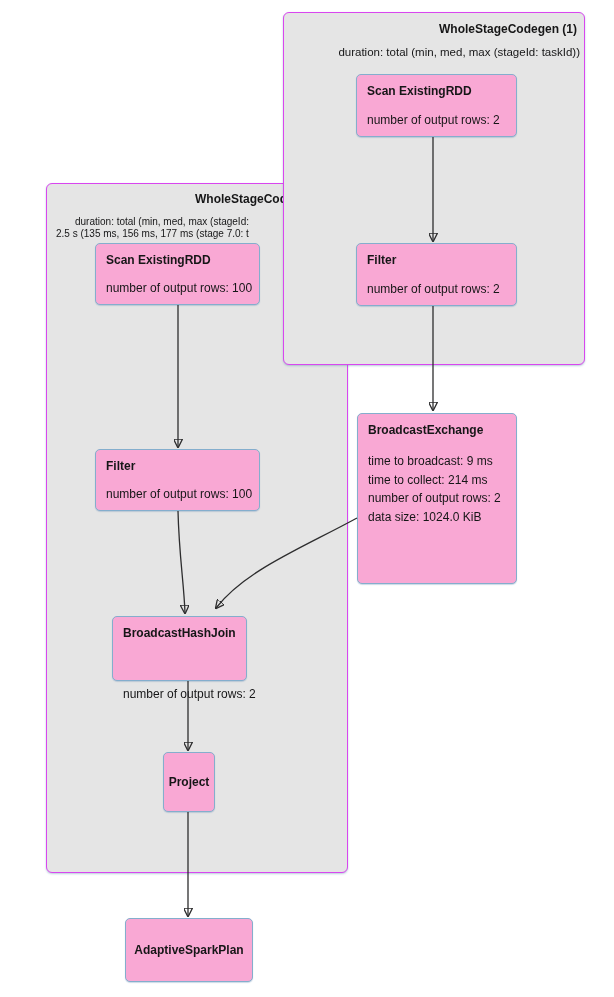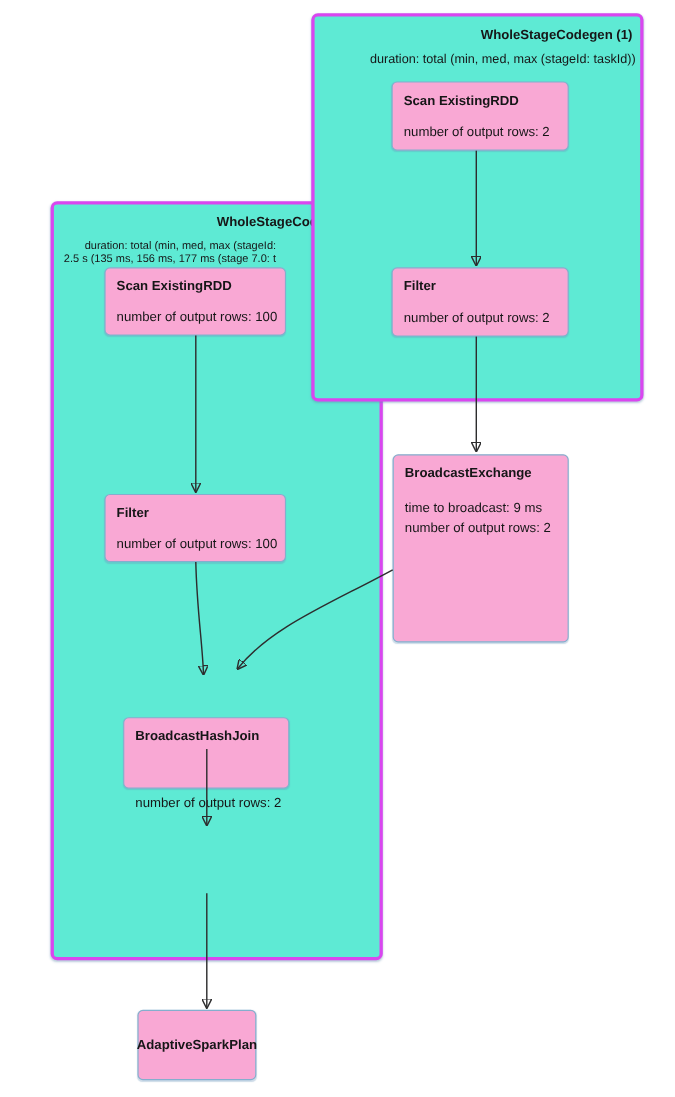--- a/index.html
+++ b/index.html
@@ -1,21 +1,21 @@
 <!DOCTYPE html>
 <html><head>
 <meta charset="utf-8">
 <style>
   html,body { margin:0; padding:0; background:#ffffff; }
   .canvas {
     position:relative; width:614px; height:997px; background:#ffffff;
     font-family:"Liberation Sans", sans-serif; color:#161617; overflow:hidden;
   }
   .cluster {
-    position:absolute; background:#5eead4; border:3px solid #d946ef;
+    position:absolute; background:#e5e5e5; border:1px solid #d946ef;
     border-radius:6px; box-shadow:0 1px 2px rgba(100,140,175,0.45);
     box-sizing:border-box;
   }
   .cluster-left  { left:46px;  top:183px; width:302px; height:690px; z-index:1; }
   .cluster-right { left:283px; top:12px;  width:302px; height:353px; z-index:2; }
   .c-frag { position:absolute; white-space:nowrap; font-size:10px; line-height:12px; }
   .c-title { font-weight:bold; font-size:12px; }
   .cluster-right .c-title { position:absolute; top:9px; right:7px; white-space:nowrap; }
   .cluster-right .c-duration {
     position:absolute; top:33px; left:0; right:4px; text-align:right;
@@ -78,31 +78,36 @@
 
   <div class="node node-std" style="left:95px; top:449px; width:165px; height:62px;">
     <div class="n-title">Filter</div>
     <div class="n-metric">number of output rows: 100</div>
   </div>
 
   <div class="node node-multi" style="left:357px; top:413px; width:160px; height:171px;">
     <div class="n-title">BroadcastExchange</div>
     <div class="metrics">
       <div class="n-metric">time to broadcast: 9 ms</div>
+      <div class="n-metric">time to collect: 214 ms</div>
       <div class="n-metric">number of output rows: 2</div>
+      <div class="n-metric">data size: 1024.0 KiB</div>
     </div>
   </div>
 
-  <div class="node node-std" style="left:112px; top:652px; width:151px; height:65px;gap:47px;">
+  <div class="node node-std" style="left:112px; top:616px; width:135px; height:65px;gap:47px;">
     <div class="n-title">BroadcastHashJoin</div>
     <div class="n-metric">number of output rows: 2</div>
   </div>
 
+  <div class="node node-center" style="left:163px; top:752px; width:52px; height:60px;">
+    <div class="n-title">Project</div>
+  </div>
 
-  <div class="node node-center" style="left:125px; top:918px; width:108px; height:64px;">
+  <div class="node node-center" style="left:125px; top:918px; width:128px; height:64px;">
     <div class="n-title">AdaptiveSparkPlan</div>
   </div>
 
   <svg class="edges" width="614" height="997">
     <defs>
       <marker id="arrow" markerUnits="userSpaceOnUse" markerWidth="9" markerHeight="9" viewBox="0 0 9 9" refX="8" refY="4.5" orient="auto">
         <path d="M0,0 L9,4.5 L0,9 Z" fill="#2d2d2e" stroke="none"></path>
       </marker>
     </defs>
     <path d="M433,137 L433,241" marker-end="url(#arrow)"></path>

